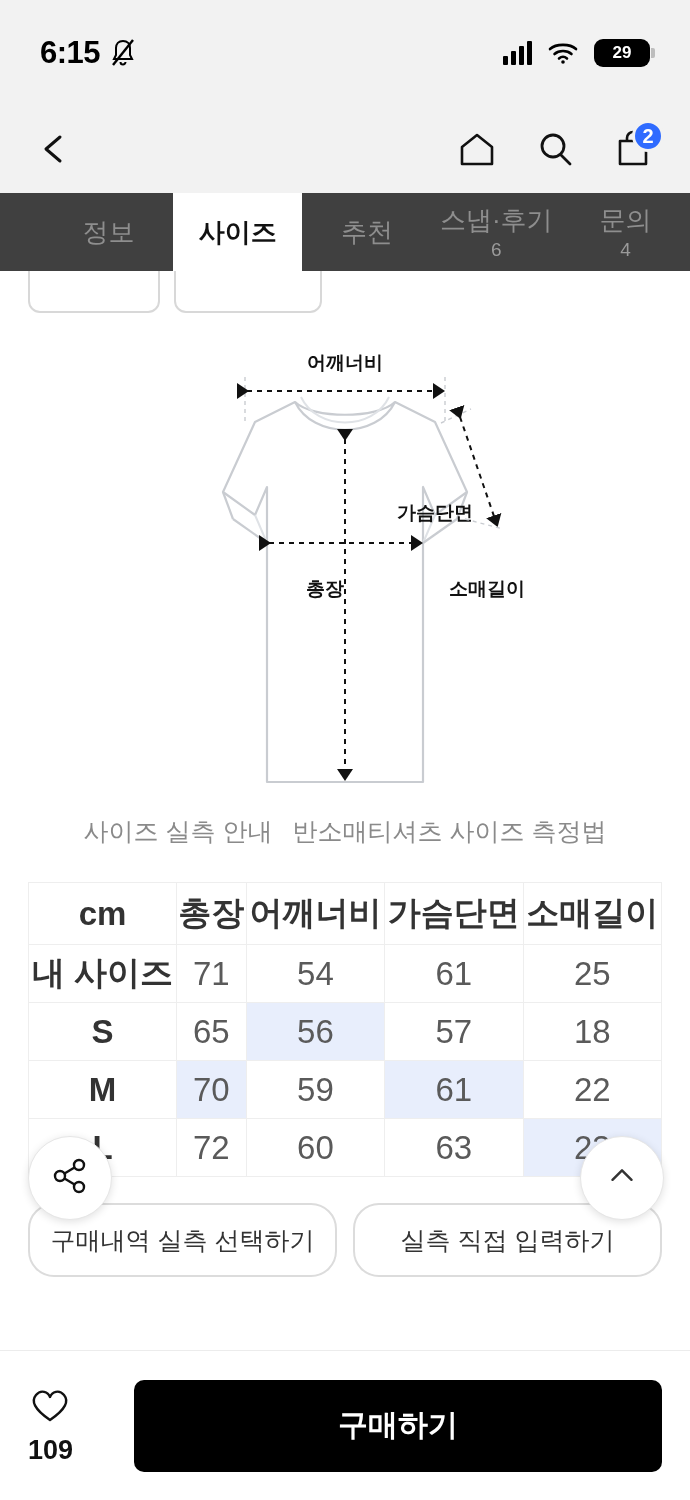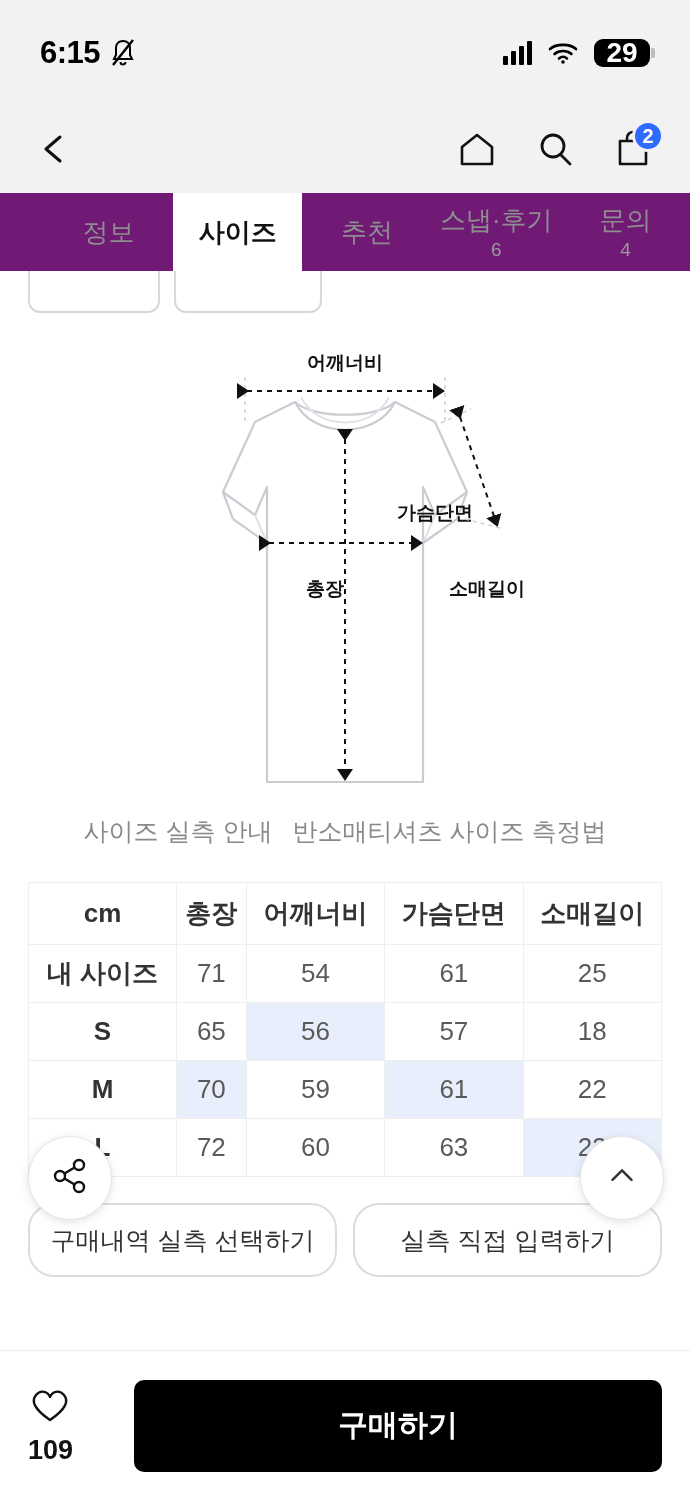--- a/index.html
+++ b/index.html
@@ -37,21 +37,21 @@
   .signal { display: flex; align-items: flex-end; gap: 3px; height: 24px; }
   .signal i { display: block; width: 5px; background: #000; border-radius: 1px; }
   .signal i:nth-child(1) { height: 9px; }
   .signal i:nth-child(2) { height: 14px; }
   .signal i:nth-child(3) { height: 19px; }
   .signal i:nth-child(4) { height: 24px; }
   .wifi { width: 30px; height: 22px; }
   .battery {
     width: 56px; height: 28px; border-radius: 9px;
     background: #000; color: #fff;
-    font-size: 28px; font-weight: bold;
+    font-size: 17px; font-weight: bold;
     display: flex; align-items: center; justify-content: center;
     position: relative;
   }
   .battery::after {
     content: ""; position: absolute; right: -5px; top: 9px;
     width: 4px; height: 10px; background: #bdbdbd; border-radius: 0 2px 2px 0;
   }
 
   
   .navbar {
@@ -66,21 +66,21 @@
     position: absolute; top: -8px; right: -10px;
     min-width: 32px; height: 32px; padding: 0 6px;
     border-radius: 16px; background: #2f6bff; color: #fff;
     font-size: 20px; font-weight: bold;
     display: flex; align-items: center; justify-content: center;
     border: 3px solid #f2f2f2;
   }
 
   
   .tabs {
-    display: flex; height: 78px; background: #701a75; padding-left: 44px;
+    display: flex; height: 78px; background: #404040; padding-left: 44px;
   }
   .tab {
     flex: 1; display: flex; flex-direction: column;
     align-items: center; justify-content: center;
     font-size: 26px; color: #8e8e8e; gap: 2px;
   }
   .tab.active {
     background: #ffffff; color: #111; font-weight: bold;
   }
   .tab .sub { font-size: 19px; color: #9a9a9a; line-height: 1.1; }
@@ -108,21 +108,21 @@
     display: flex; justify-content: center; gap: 20px;
     margin-top: 18px;
     font-size: 25px; color: #8a8a8a;
   }
   .links span { text-underline-offset: 5px; }
 
   
   table.size-table {
     width: 634px; margin: 34px auto 0;
     border-collapse: collapse;
-    font-size: 26px; color: #555;
+    font-size: 33px; color: #555;
   }
   table.size-table th, table.size-table td {
     border: 1px solid #eeeeee;
     height: 58px; text-align: center; font-weight: normal;
     color: #5a5a5a;
   }
   table.size-table thead th {
     font-weight: bold; color: #333; height: 62px;
   }
   table.size-table tbody tr td:first-child {

